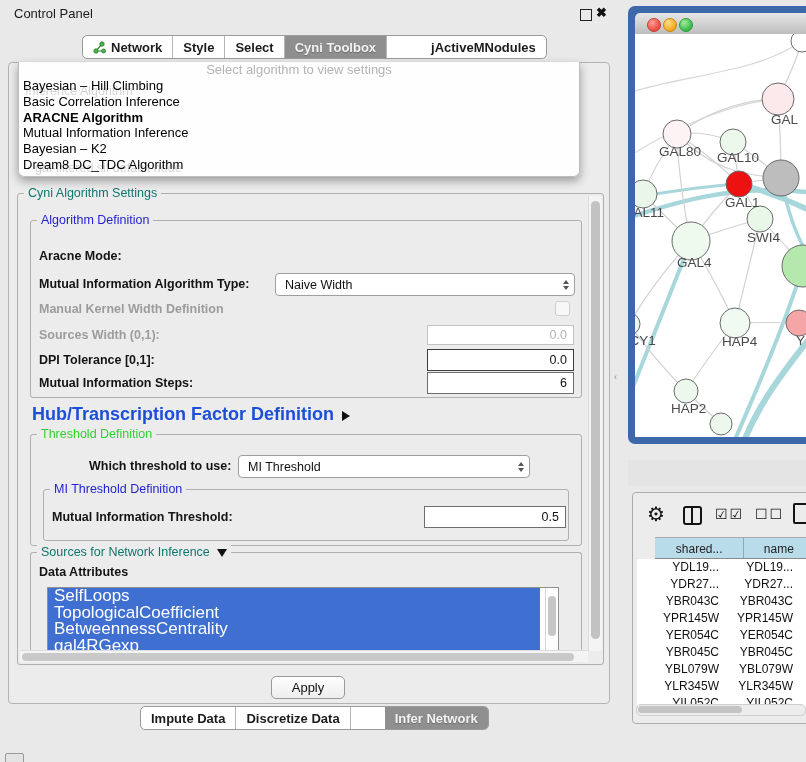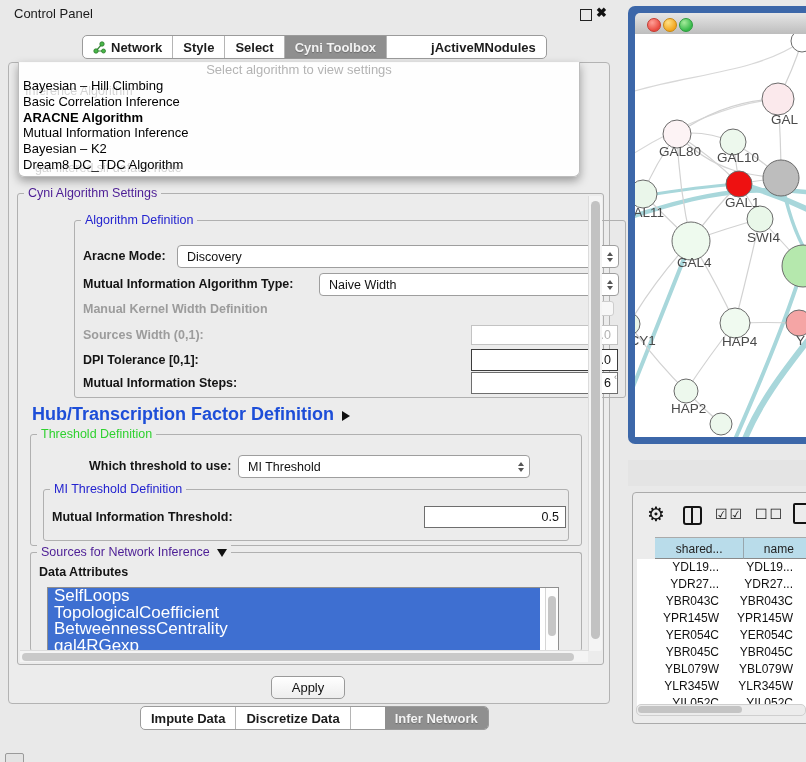--- a/index.html
+++ b/index.html
@@ -21,21 +21,21 @@
   #top-tabs{left:82px;top:35px;}
   #bottom-tabs{left:140px;top:706px;}
   .netico{width:13px;height:13px;margin-right:5px;}
 
   #main-panel{left:8px;top:62px;width:600px;height:640px;background:#ececec;
     border:1px solid #b3b3b3;border-radius:4px;}
 
   
   .group{position:absolute;border:1px solid #b0b0b0;border-radius:3px;}
   .gtitle{position:absolute;top:-8px;left:6px;background:#ececec;padding:0 4px;
-    font-size:12.5px;color:#4c1d95;white-space:nowrap;}
+    font-size:12.5px;color:#0f766e;white-space:nowrap;}
   .gtitle.blue{color:#2323cf;}
   .gtitle.green{color:#2fd12f;}
 
   .lbl{position:absolute;font-size:12.5px;color:#141414;font-weight:bold;white-space:nowrap;}
   .lbl.gray{color:#9c9c9c;}
   .lbl.plain{font-weight:normal;}
 
   .combo{position:absolute;background:#fff;border:1px solid #9e9e9e;border-radius:4px;
     font-size:12.5px;color:#111;display:flex;align-items:center;padding-left:9px;box-sizing:border-box;}
   .stepper{position:absolute;right:5px;top:50%;transform:translateY(-50%);display:flex;flex-direction:column;gap:2px;}
@@ -155,31 +155,24 @@
     <span class="tab">Select</span>
     <span class="tab sel">Cyni Toolbox</span>
     <span class="tab">jActiveMNodules</span>
   </div>
 
   <div class="abs" id="main-panel">
 
     <div class="group" id="settings-group" style="left:8px;top:130px;width:585px;height:470px;">
       <span class="gtitle">Cyni Algorithm Settings</span>
 
-      <div class="group" style="left:12px;top:26px;width:550px;height:176px;margin-left:44px;">
+      <div class="group" style="left:12px;top:26px;width:550px;height:176px;">
         <span class="gtitle blue">Algorithm Definition</span>
 
         <span class="lbl" style="left:8px;top:28px;">Aracne Mode:</span>
-        <div class="combo" style="left:102px;top:24px;width:442px;height:23px;">
-          <span>Discovery</span>
-          <span class="stepper">
-              <i class="up"></i>
-              <i class="dn"></i>
-            </span>
-        </div>
 
         <span class="lbl" style="left:8px;top:56px;">Mutual Information Algorithm Type:</span>
         <div class="combo" style="left:244px;top:52px;width:300px;height:23px;">
           <span>Naive Width</span>
           <span class="stepper">
               <i class="up"></i>
               <i class="dn"></i>
             </span>
         </div>
 

